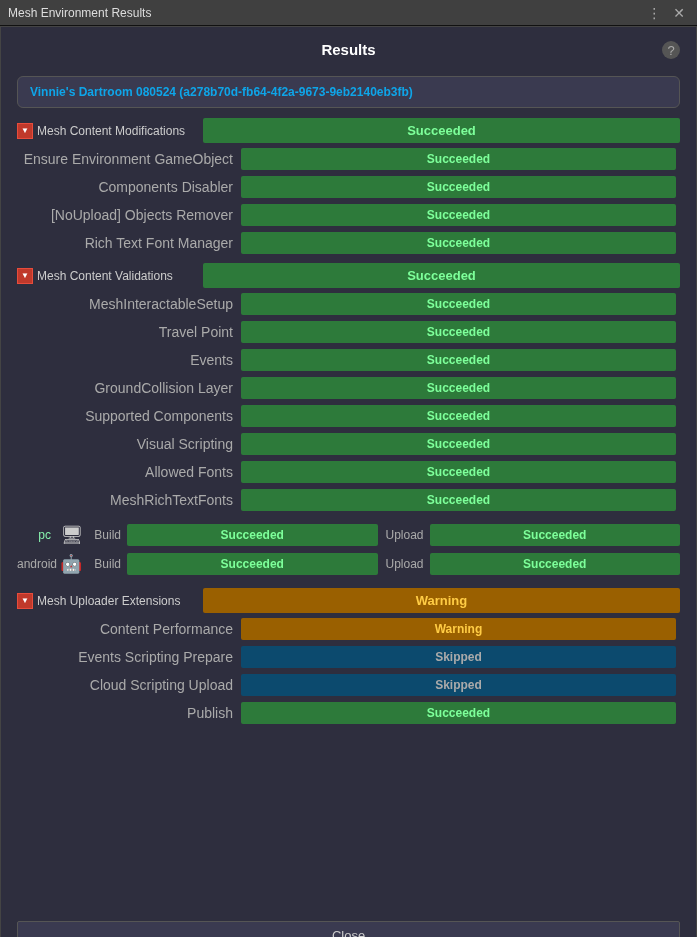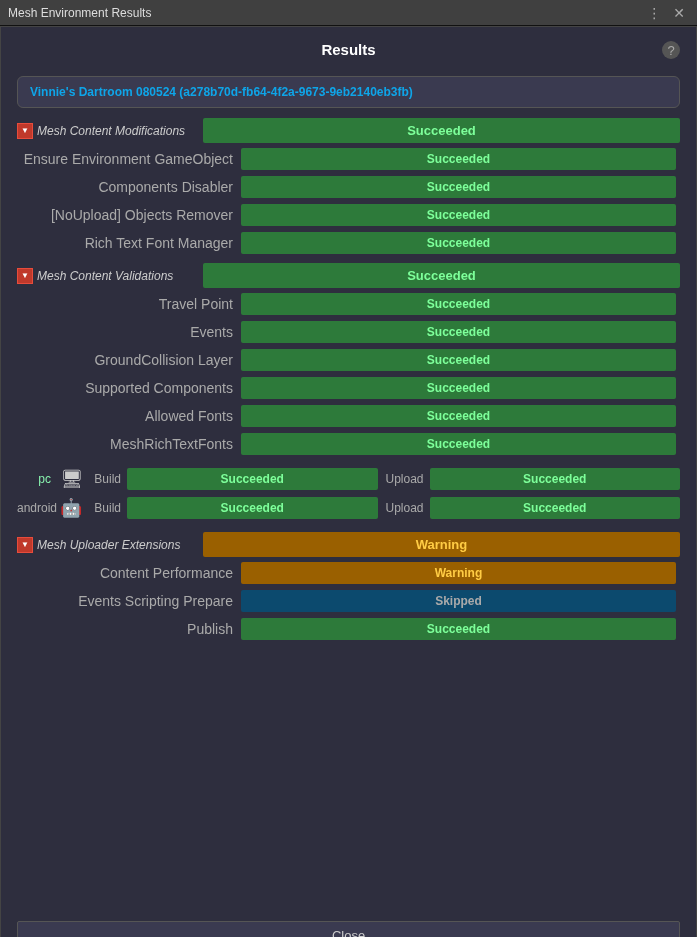--- a/index.html
+++ b/index.html
@@ -113,21 +113,20 @@
     }
     .section-toggle-icon {
       color: #fff;
       font-size: 8px;
     }
     .section-label {
       color: #ccc;
       font-size: 12px;
       flex: 0 0 auto;
       min-width: 160px;
-      font-style: italic;
     }
     .section-status {
       flex: 1;
       padding: 5px 10px;
       text-align: center;
       font-weight: bold;
       font-size: 13px;
       border-radius: 2px;
     }
     .status-green {
@@ -276,39 +275,51 @@
           </div>
           <span class="section-label">Mesh Content Validations</span>
         </div>
         <div style="flex:1; margin-left:6px;">
           <div class="section-status status-green">Succeeded</div>
         </div>
       </div>
       <table class="items-table">
         <tbody>
           <tr class="item-row">
+            <td class="item-label">MeshInteractableSetup</td>
+            <td>
+                <div class="item-status succeeded">Succeeded</div>
+              </td>
+          </tr>
+          <tr class="item-row">
             <td class="item-label">Travel Point</td>
             <td>
                 <div class="item-status succeeded">Succeeded</div>
               </td>
           </tr>
           <tr class="item-row">
             <td class="item-label">Events</td>
             <td>
                 <div class="item-status succeeded">Succeeded</div>
               </td>
           </tr>
           <tr class="item-row">
             <td class="item-label">GroundCollision Layer</td>
             <td>
                 <div class="item-status succeeded">Succeeded</div>
               </td>
           </tr>
           <tr class="item-row">
             <td class="item-label">Supported Components</td>
+            <td>
+                <div class="item-status succeeded">Succeeded</div>
+              </td>
+          </tr>
+          <tr class="item-row">
+            <td class="item-label">Visual Scripting</td>
             <td>
                 <div class="item-status succeeded">Succeeded</div>
               </td>
           </tr>
           <tr class="item-row">
             <td class="item-label">Allowed Fonts</td>
             <td>
                 <div class="item-status succeeded">Succeeded</div>
               </td>
           </tr>
@@ -363,20 +374,26 @@
                 <div class="item-status warning">Warning</div>
               </td>
           </tr>
           <tr class="item-row">
             <td class="item-label">Events Scripting Prepare</td>
             <td>
                 <div class="item-status skipped">Skipped</div>
               </td>
           </tr>
           <tr class="item-row">
+            <td class="item-label">Cloud Scripting Upload</td>
+            <td>
+                <div class="item-status skipped">Skipped</div>
+              </td>
+          </tr>
+          <tr class="item-row">
             <td class="item-label">Publish</td>
             <td>
                 <div class="item-status succeeded">Succeeded</div>
               </td>
           </tr>
         </tbody>
       </table>
     </div>
 
   </div>

